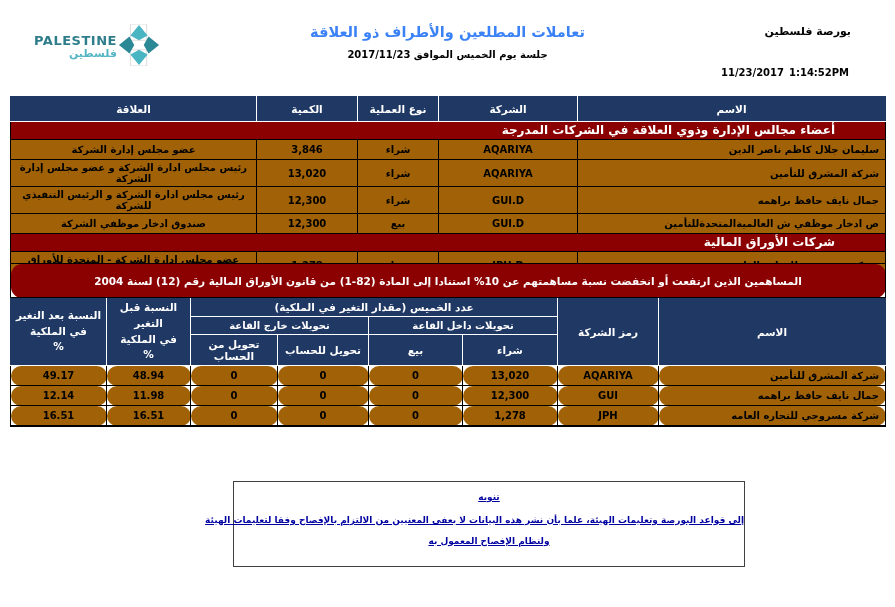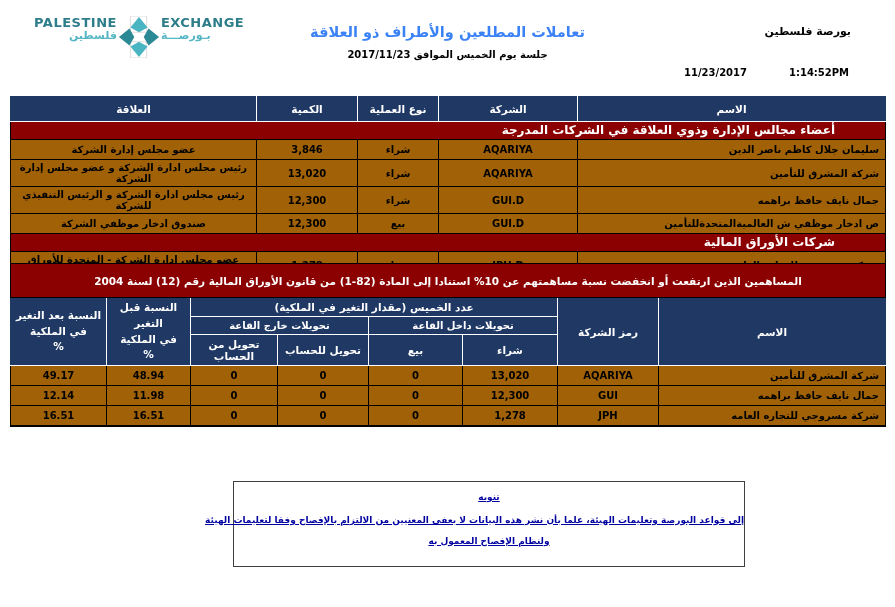--- a/index.html
+++ b/index.html
@@ -1,52 +1,52 @@
 <!DOCTYPE html>
 <html><head>
 <meta charset="utf-8">
 <style>
   html,body{margin:0;padding:0;background:#fff;}
   body{width:895px;height:607px;position:relative;font-family:"DejaVu Sans",sans-serif;overflow:hidden;}
 
   
-  .logo{position:absolute;left:34px;top:16px;display:flex;}
+  .logo{position:absolute;left:34px;top:24px;display:flex;align-items:center;}
   .logo-col{display:flex;flex-direction:column;line-height:1.1;}
   .logo-col.l{align-items:flex-end;}
   .logo-col.r{align-items:flex-start;}
   .logo-en{font-size:13px;font-weight:bold;color:#2e7d8a;letter-spacing:.5px;}
   .logo-ar{font-size:11px;font-weight:bold;color:#55b6c3;direction:rtl;}
   .logo-icon{margin:0 1px;}
 
   .title-wrap{position:absolute;top:24px;left:0;width:100%;text-align:center;}
   .r-title{font-size:14.5px;font-weight:bold;color:#3b82f6;direction:rtl;}
   .r-subtitle{font-size:10px;font-weight:bold;color:#000;direction:rtl;margin-top:9px;}
 
   .corner-name{position:absolute;top:25px;right:44px;font-size:11px;font-weight:bold;direction:rtl;}
-  .corner-date{position:absolute;top:67px;left:684px;font-size:10px;font-weight:bold;}
+  .corner-date{position:absolute;top:67px;left:721px;font-size:10px;font-weight:bold;}
   .corner-time{position:absolute;top:67px;left:789px;font-size:10px;font-weight:bold;}
 
   
   table.t{position:absolute;left:10px;width:875px;border-collapse:collapse;direction:rtl;table-layout:fixed;border:1px solid #000;border-bottom:2px solid #000;}
   .t1{top:96px;}
   .t2{top:263px;}
   table.t th{background:#1F3864;color:#fff;font-size:10.5px;font-weight:bold;border:1px solid #fff;padding:2px 3px;text-align:center;vertical-align:middle;}
   table.t thead tr:first-child th{border-top:1px solid #1F3864;}
   table.t th:first-child{border-right:1px solid #1F3864;}
   table.t th:last-child{border-left:1px solid #1F3864;}
   table.t td{background:#a16207;color:#000;border:1px solid #000;font-size:10px;font-weight:bold;text-align:center;padding:2px 4px;height:15px;vertical-align:middle;}
   table.t td.name{text-align:right;padding-right:6px;}
   .t1 thead th{height:20px;}
   tr.banner td{background:#8B0000;color:#fff;font-size:12px;font-weight:bold;text-align:right;padding:1px 50px 2px 4px;height:11px;}
   tr.banner2 td{background:#8B0000;color:#fff;font-size:10.5px;font-weight:bold;text-align:center;height:29px;}
   .t2 th.pct{white-space:pre-line;line-height:1.5;}
   .t2 tr.h1 th{height:13px;}
   .t2 tr.h2 th{height:12px;font-size:10px;}
   .t2 tr.h3 th{height:15px;}
-  .t2 td{height:16px;}
+  .t2 td{height:16px;border-radius:11px;}
 
   
   .notice{position:absolute;left:233px;top:481px;width:512px;height:86px;border:1px solid #404040;box-sizing:border-box;direction:rtl;display:flex;flex-direction:column;padding-top:10px;background:#fff;}
   .notice .n-line{color:#0000A0;font-size:9px;font-weight:bold;text-decoration:underline;text-align:center;white-space:nowrap;margin-bottom:10px;line-height:1.2;}
   .notice .n-title{margin-bottom:12px;}
 </style>
 </head>
 <body>
 
 <div class="logo">
@@ -57,24 +57,20 @@
   <span class="logo-icon">
     <svg width="42" height="42" viewBox="0 0 44 44">
       <rect x="13" y="0" width="17" height="17" fill="none" stroke="#dcdcdc" stroke-width="1"></rect>
       <rect x="13" y="27" width="17" height="17" fill="none" stroke="#dcdcdc" stroke-width="1"></rect>
       <polygon points="22,1 31,12 22,17 13,12" fill="#4ab5c2"></polygon>
       <polygon points="43,22 32,31 27,22 32,13" fill="#2b8895"></polygon>
       <polygon points="22,43 13,32 22,27 31,32" fill="#4ab5c2"></polygon>
       <polygon points="1,22 12,13 17,22 12,31" fill="#2b8895"></polygon>
     </svg>
   </span>
-  <div class="logo-col r">
-    <span class="logo-en">EXCHANGE</span>
-    <span class="logo-ar">بـورصـــة</span>
-  </div>
 </div>
 
 <div class="title-wrap">
   <div class="r-title">تعاملات المطلعين والأطراف ذو العلاقة</div>
   <div class="r-subtitle">جلسة يوم الخميس الموافق 2017/11/23</div>
 </div>
 
 <div class="corner-name">بورصة فلسطين</div>
 <div class="corner-date">11/23/2017</div>
 <div class="corner-time">1:14:52PM</div>

